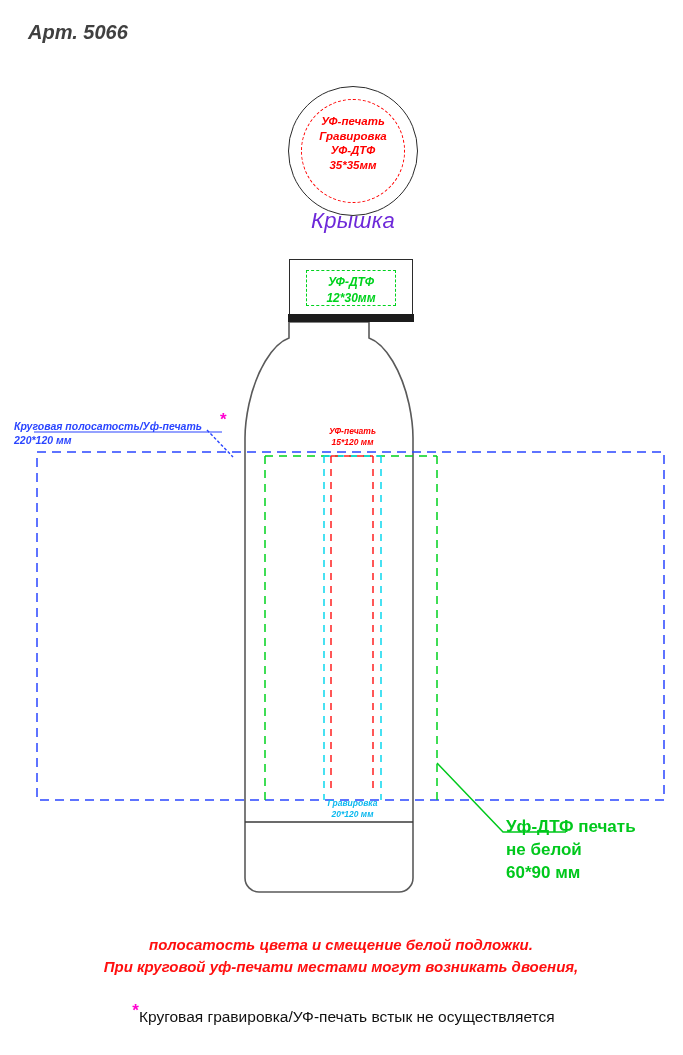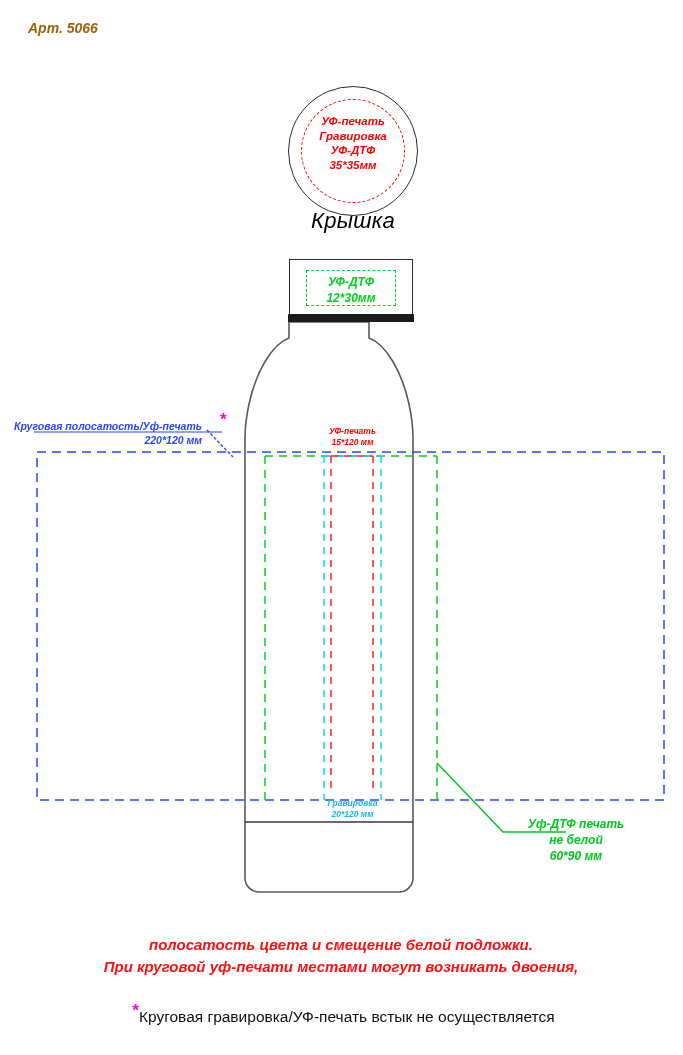--- a/index.html
+++ b/index.html
@@ -19,24 +19,24 @@
     left: 0; top: 0;
     width: 683px;
     height: 1055px;
   }
   .abs { position: absolute; }
 
   
   #header {
     left: 28px;
     top: 18px;
-    font-size: 14px;
-    font-weight: bold;
-    font-style: italic;
-    color: #a16207;
+    font-size: 20px;
+    font-weight: bold;
+    font-style: italic;
+    color: #404040;
     line-height: 1.45;
     white-space: nowrap;
   }
 
   
   #cap-circle {
     left: 288px;
     top: 86px;
     width: 130px;
     height: 130px;
@@ -64,21 +64,21 @@
     color: #ff0000;
     line-height: 1.28;
   }
   #cap-title {
     left: 283px;
     top: 208px;
     width: 140px;
     text-align: center;
     font-size: 22px;
     font-style: italic;
-    color: #000000;
+    color: #6d28d9;
     letter-spacing: 0.3px;
   }
 
   
   #neck-rect {
     left: 289px;
     top: 259px;
     width: 124px;
     height: 57px;
     border: 1.2px solid #2b2b2b;
@@ -117,21 +117,21 @@
     left: 14px;
     top: 419px;
     font-size: 10.5px;
     font-weight: bold;
     font-style: italic;
     color: #2a45ff;
     line-height: 1.35;
     white-space: nowrap;
   }
   #ann-blue .l1 { display:block; }
-  #ann-blue .l2 { display:block; text-align:right; }
+  #ann-blue .l2 { display:block; text-align:left; }
   #ann-blue-star {
     left: 220px;
     top: 410px;
     font-size: 17px;
     font-weight: bold;
     color: #ff00d0;
   }
 
   #ann-red-top {
     left: 295px;
@@ -154,24 +154,22 @@
     font-weight: bold;
     font-style: italic;
     color: #0bb8ee;
     line-height: 1.35;
   }
 
   #ann-green {
     left: 506px;
     top: 816px;
     width: 140px;
-    text-align: center;
-    font-size: 12px;
-    font-weight: bold;
-    font-style: italic;
+    font-size: 17px;
+    font-weight: bold;
     color: #00c81c;
     line-height: 1.35;
   }
 
   
   #footer-warning {
     left: 41px;
     top: 934px;
     width: 600px;
     text-align: center;

